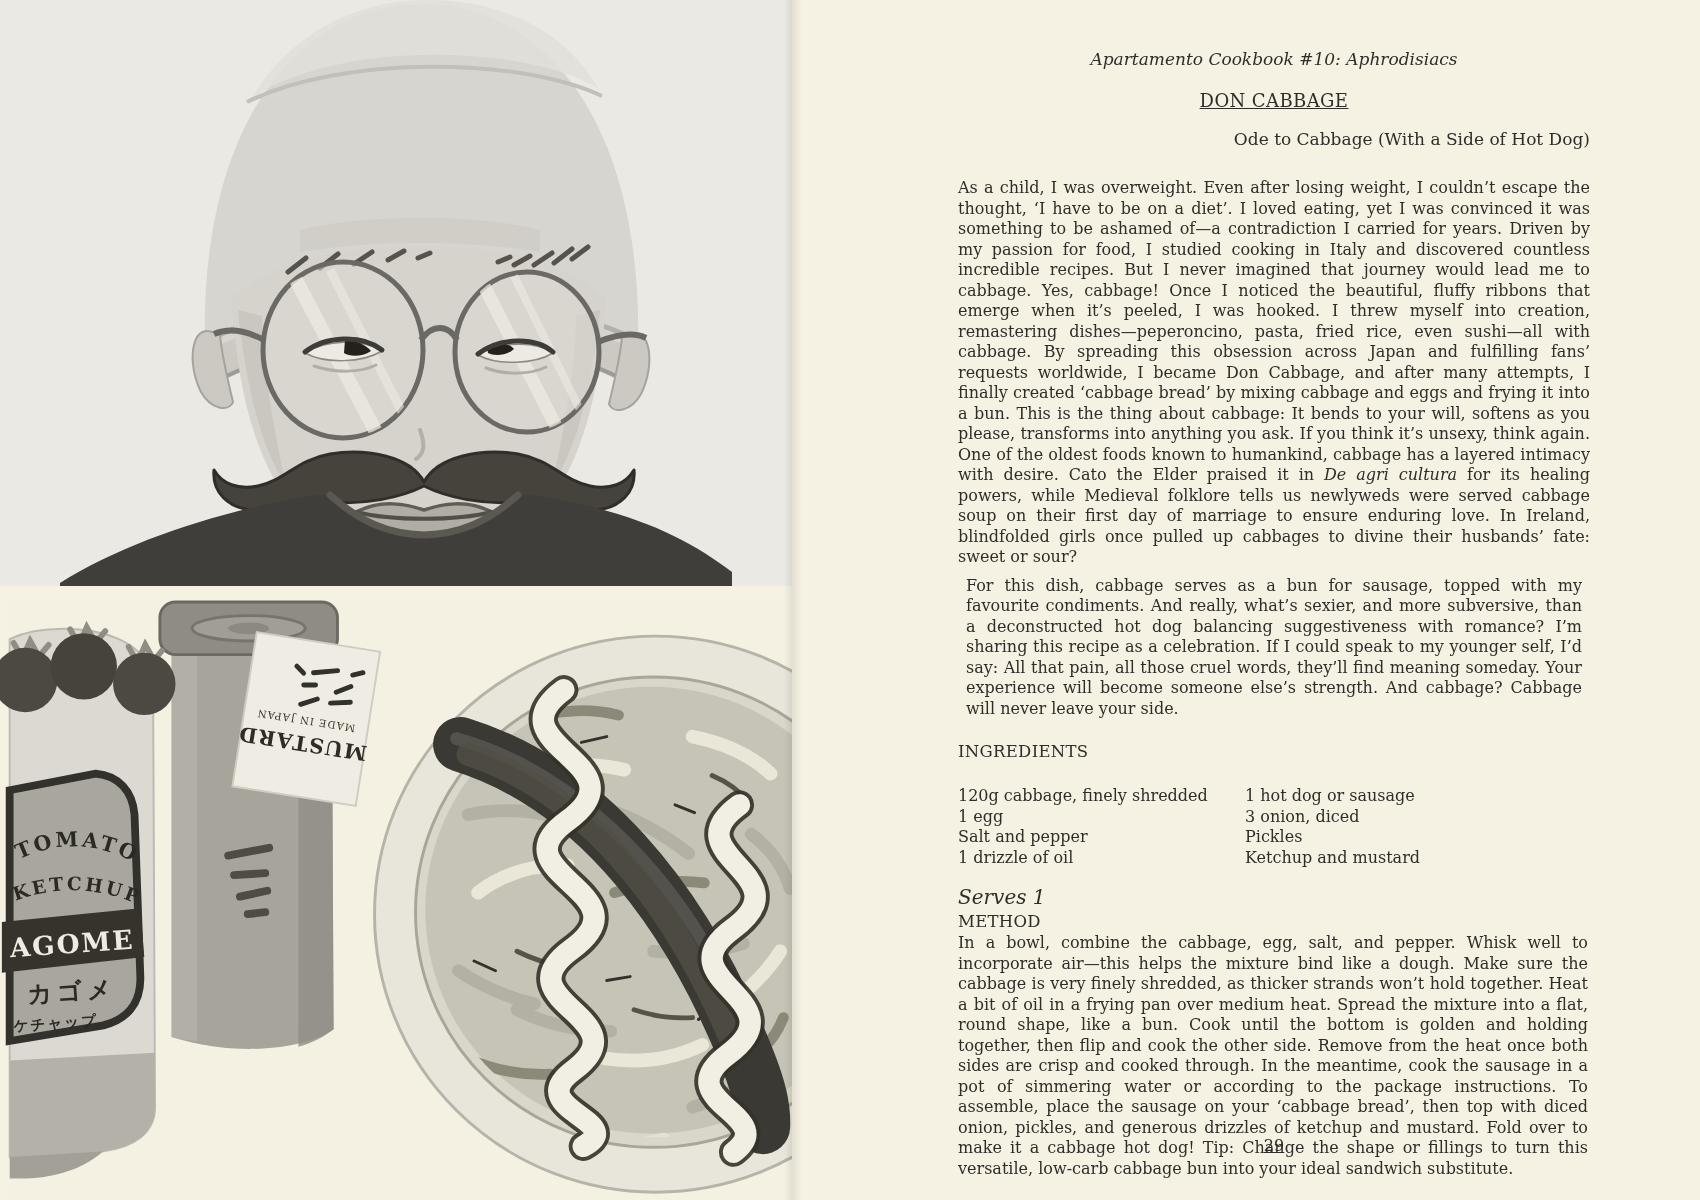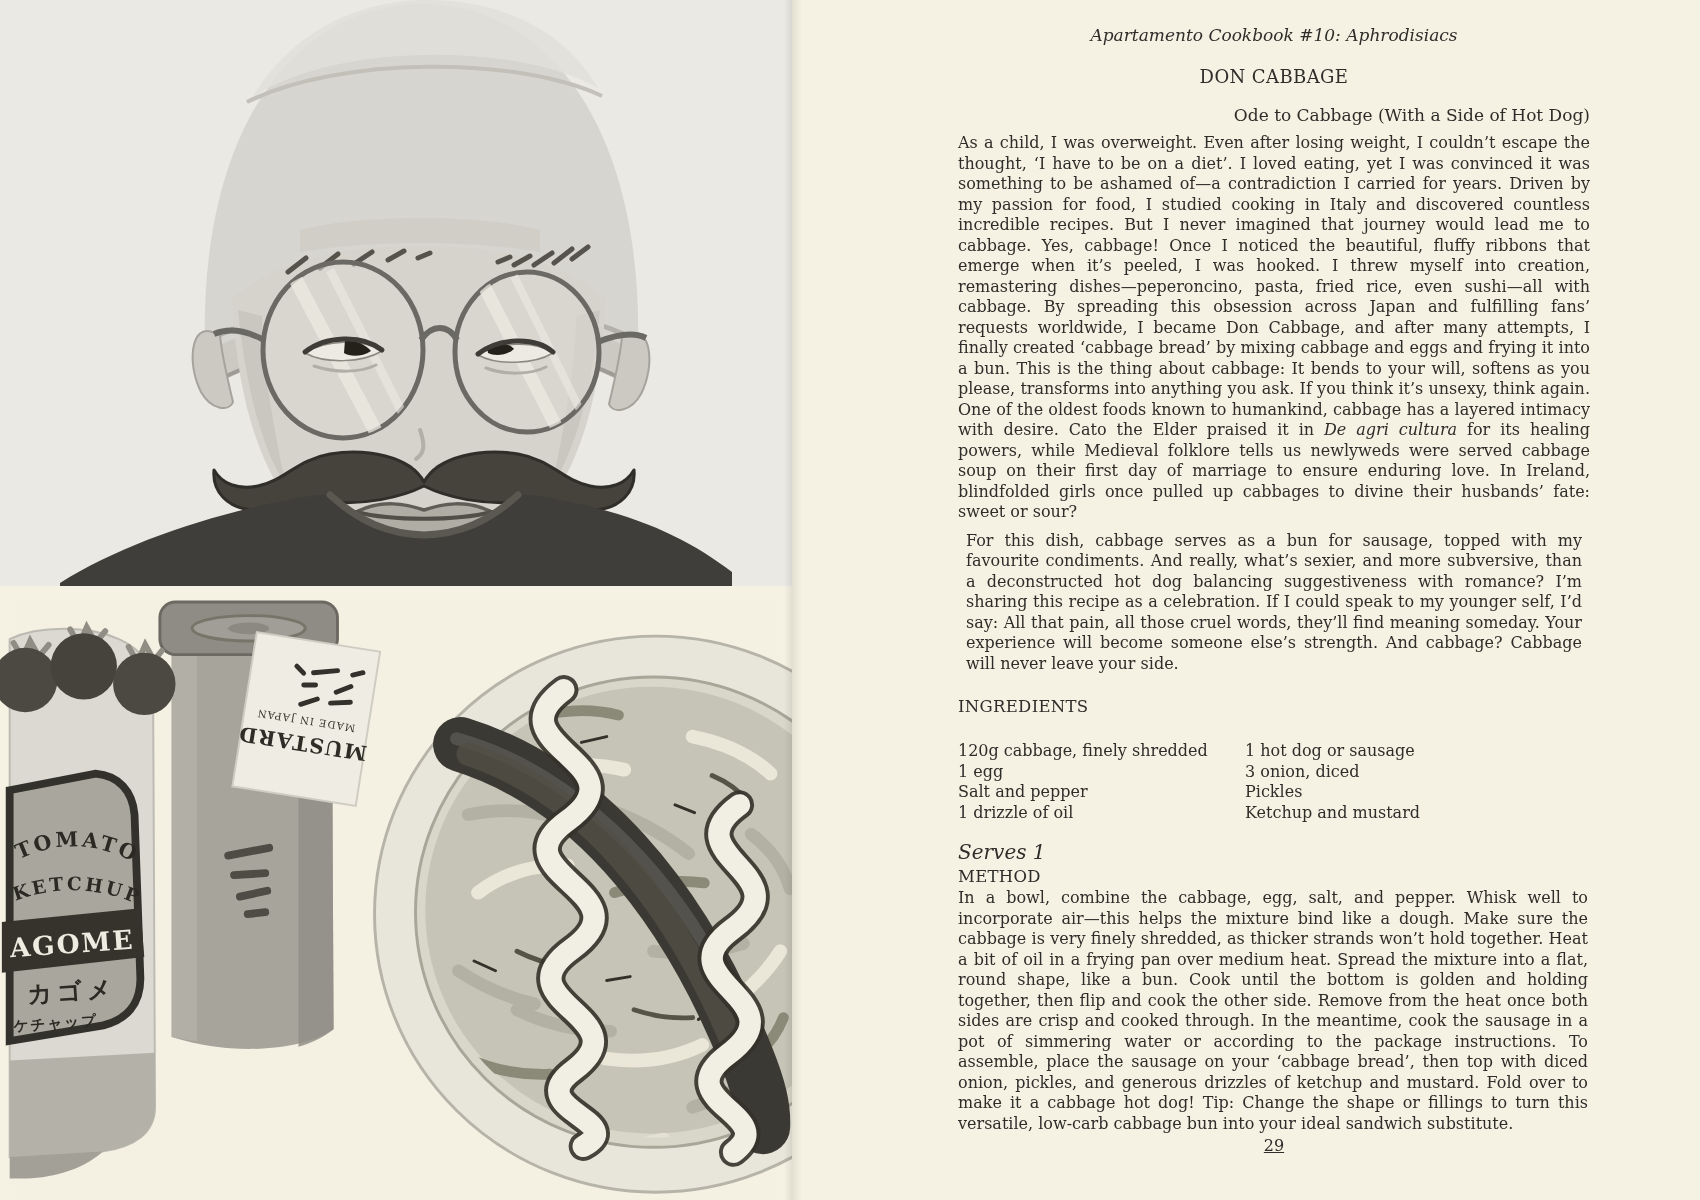--- a/index.html
+++ b/index.html
@@ -13,24 +13,24 @@
   
   .left-page{position:absolute;left:0;top:0;width:792px;height:1200px;}
   .portrait-panel{position:absolute;left:0;top:0;width:792px;height:586px;background:#ebe9e3;}
   .food-panel{position:absolute;left:0;top:600px;width:792px;height:600px;}
   .portrait-panel svg,.food-panel svg{display:block;}
   .page-gutter{position:absolute;left:784px;top:0;width:18px;height:1200px;
     background:linear-gradient(90deg,rgba(60,58,50,0) 0%,rgba(60,58,50,.10) 45%,rgba(60,58,50,0) 100%);}
   
   .right-page{position:absolute;left:792px;top:0;width:908px;height:1200px;}
   .text-col{position:absolute;left:166px;top:0;width:632px;height:1200px;}
-  .series-header{margin-top:24px;text-align:center;font-style:italic;font-size:17px;line-height:22px;}
-  .recipe-title{margin-top:20px;text-align:center;font-size:18px;line-height:22px;letter-spacing:.4px;}
+  .series-header{margin-top:48px;text-align:center;font-style:italic;font-size:17px;line-height:22px;}
+  .recipe-title{margin-top:20px;text-align:center;font-size:18px;line-height:22px;letter-spacing:.4px;text-decoration:underline;}
   .recipe-subtitle{margin-top:16px;text-align:right;font-size:17px;line-height:22px;}
-  .intro{margin:7px 0 0 0;font-size:16px;line-height:20.5px;text-align:justify;hyphens:auto;-webkit-hyphens:auto;}
+  .intro{margin:28px 0 0 0;font-size:16px;line-height:20.5px;text-align:justify;hyphens:auto;-webkit-hyphens:auto;}
   .intro.second{margin:8px;}
   .ing-heading{margin-top:22px;font-size:16.5px;line-height:21px;letter-spacing:.3px;}
   .ing-cols{display:flex;font-size:16px;line-height:20.5px;}
   .ing-col{width:287px;margin-top:24px;}
   .ing-col div{white-space:nowrap;}
   .serves{margin-top:19px;font-style:italic;font-size:20px;line-height:20px;}
   .method-heading{margin-top:4px;font-size:16.5px;line-height:21px;letter-spacing:.3px;}
   .method-body{margin:1px 2px 0 0;font-size:16px;line-height:20.5px;text-align:justify;hyphens:auto;-webkit-hyphens:auto;}
   .page-number{position:absolute;left:0;top:1136px;width:100%;text-align:center;font-size:16px;text-decoration:underline;}
 </style>

